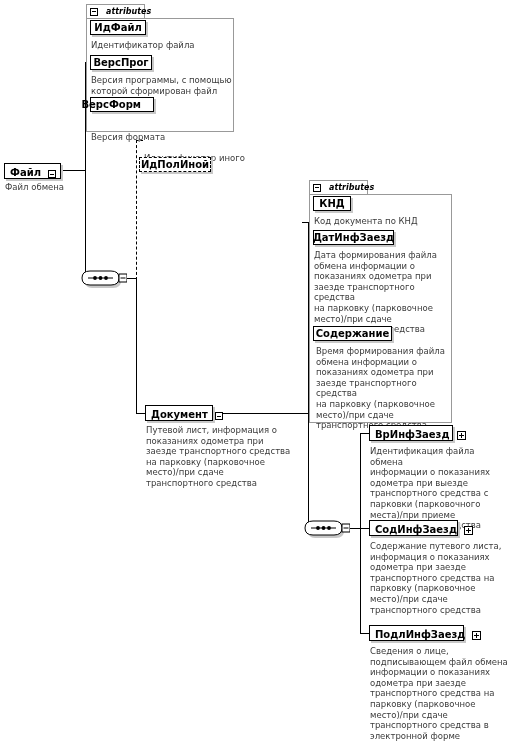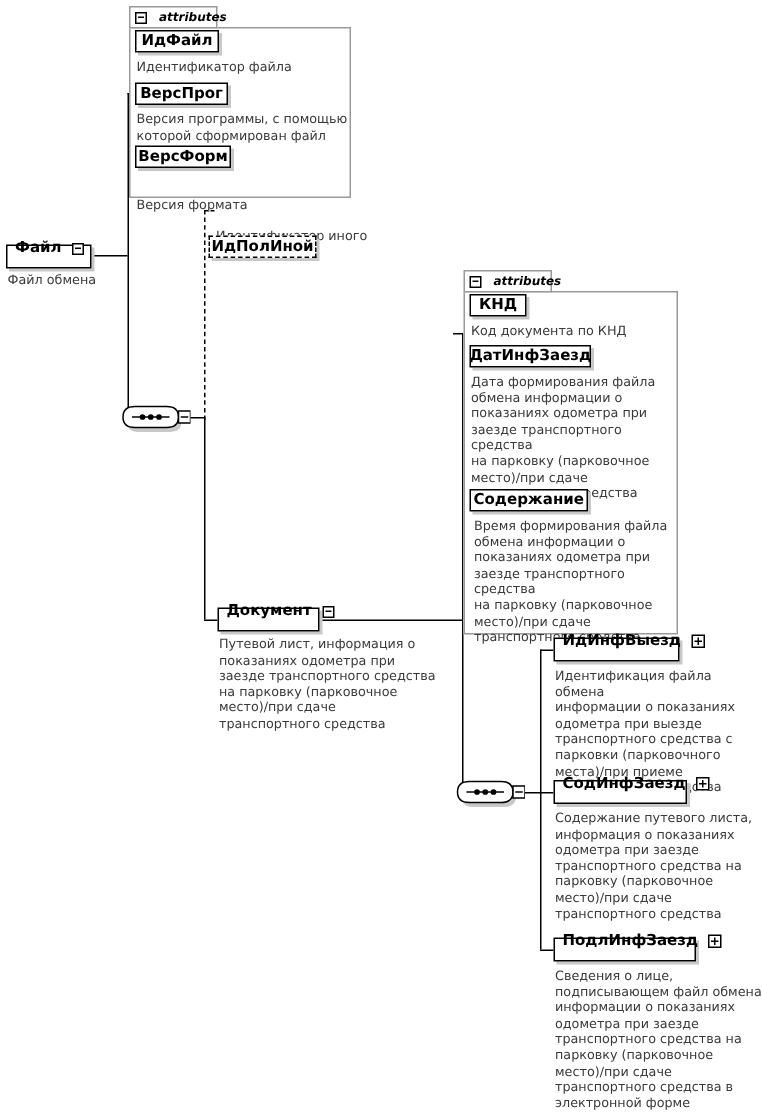--- a/index.html
+++ b/index.html
@@ -141,28 +141,28 @@
   }
 
   
   .elem-box {
     position: absolute;
     box-sizing: border-box;
     border: 1px solid #000;
     background: #ffffff;
     height: 16px;
     display: flex;
-    align-items: center;
+    align-items: flex-end;
     font-size: 10px;
     font-weight: bold;
     color: #000;
     box-shadow: 2px 2px 0 0 #c8c8c8;
     z-index: 2;
     white-space: nowrap;
-    padding: 0 3px 11px 5px;
+    padding: 0 3px 0 5px;
     gap: 7px;
   }
 
   
   .doc-text {
     position: absolute;
     font-size: 8.5px;
     line-height: 10.6px;
     color: #3a3a3a;
     white-space: pre-line;
@@ -202,21 +202,21 @@
     <span>ИдФайл</span>
   </div>
   <div class="doc-text" style="left:91px; top:40px; width:140px;">Идентификатор файла</div>
 
   <div class="attr-box" style="left:90px; top:55px; width:62px;">
     <span>ВерсПрог</span>
   </div>
   <div class="doc-text" style="left:91px; top:75px; width:142px;">Версия программы, с помощью
 которой сформирован файл</div>
 
-  <div class="attr-box" style="left:90px; top:97px; width:64px;">
+  <div class="attr-box" style="left:90px; top:97px; width:64px;justify-content:flex-end;">
     <span>ВерсФорм</span>
   </div>
   <div class="doc-text" style="left:91px; top:132px; width:140px;">Версия формата</div>
 
   <div class="attr-box optional" style="left:139px; top:133px; width:72px;margin-top:24px;">
     <span>ИдПолИной</span>
   </div>
   <div class="doc-text" style="left:144px; top:153px; width:130px;">Идентификатор иного
 получателя</div>
 
@@ -305,21 +305,21 @@
   <div class="line-h" style="left:350px; top:528px; width:10px;"></div>
   <div class="line-v" style="left:360px; top:433px; height:200px;"></div>
 
   <div class="line-h" style="left:360px; top:433px; width:9px;"></div>
 
   <div class="line-h" style="left:360px; top:528px; width:9px;"></div>
 
   <div class="line-h" style="left:360px; top:633px; width:9px;"></div>
 
   <div class="elem-box" style="left:369px; top:425px; width:84px;">
-    <span>ИдИнфВыезд</span>
+    <span>ВрИнфЗаезд</span>
     <span class="icon-plus"></span>
   </div>
   <div class="doc-text" style="left:370px; top:446px; width:138px;">Идентификация файла обмена
 информации о показаниях
 одометра при выезде
 транспортного средства с
 парковки (парковочного
 места)/при приеме
 транспортного средства</div>
 

